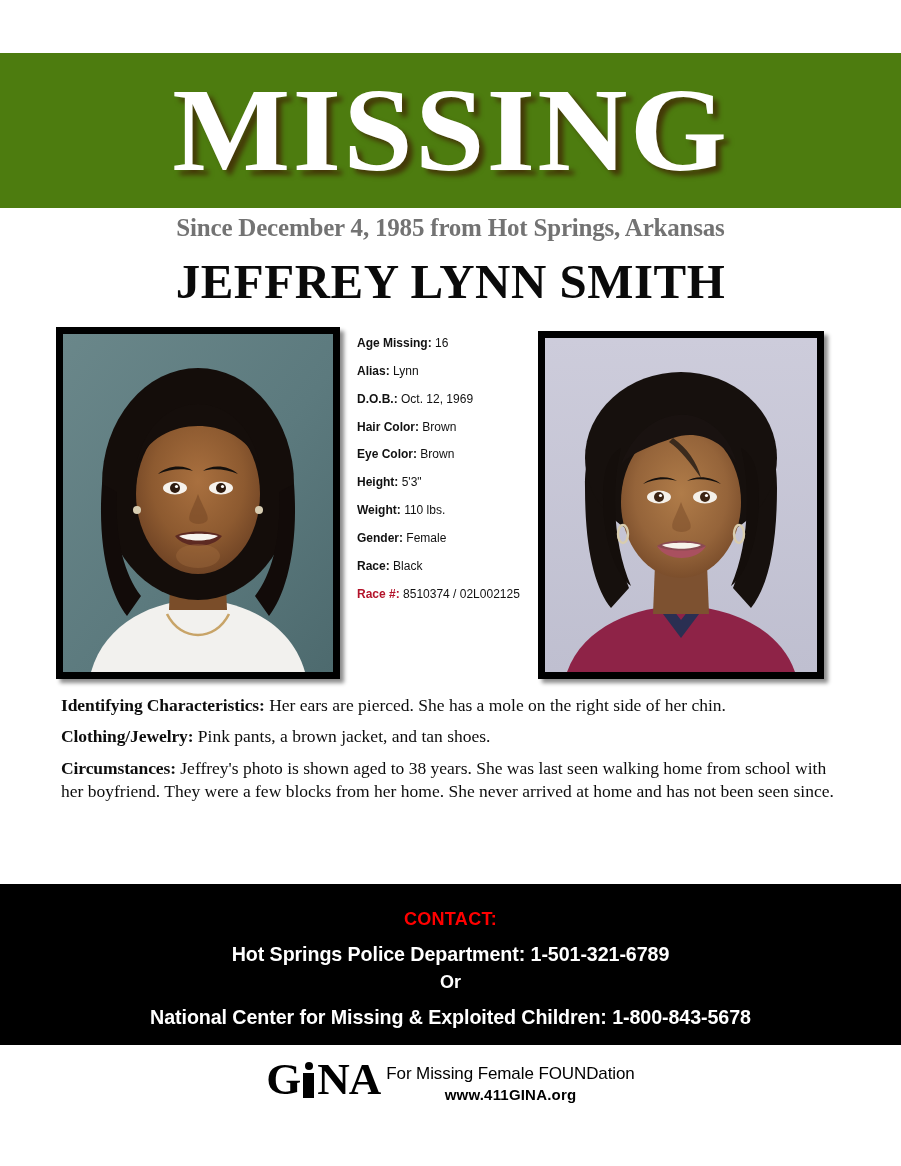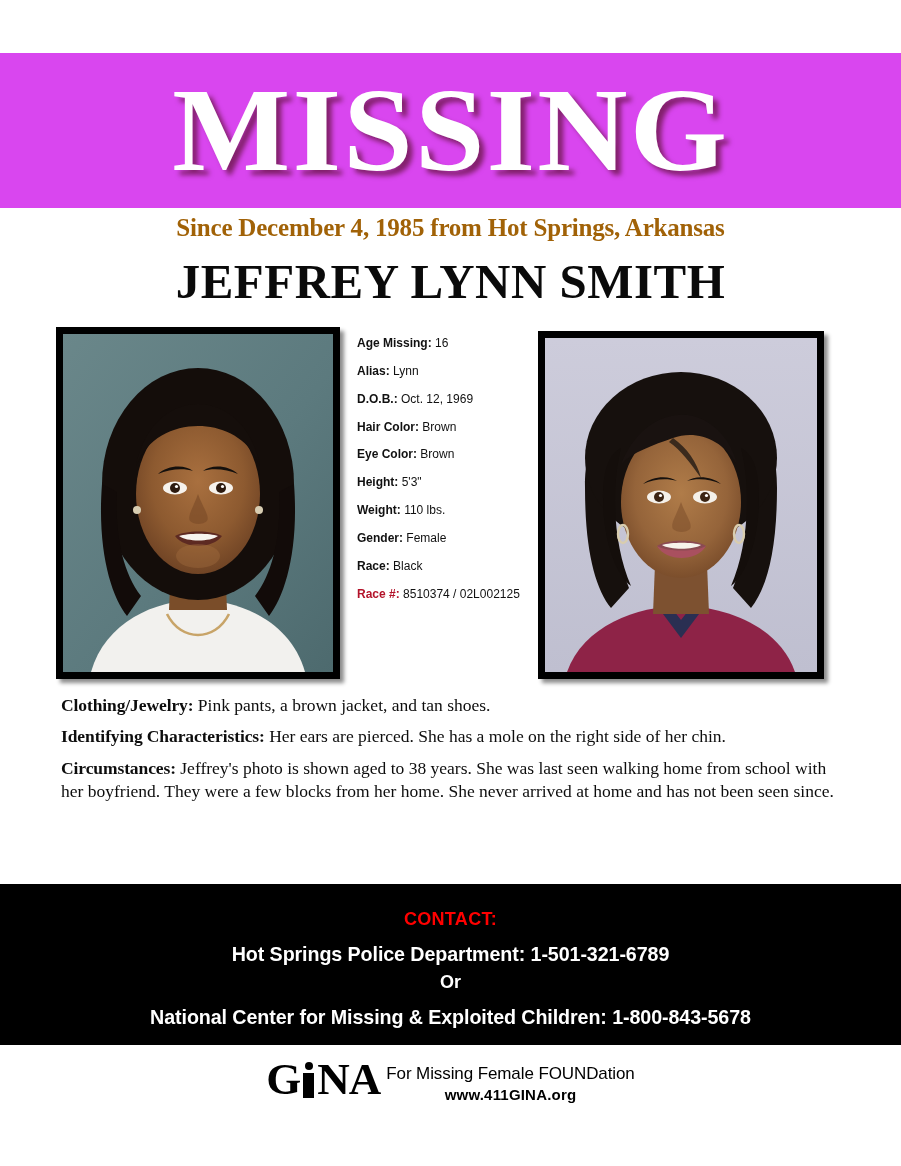--- a/index.html
+++ b/index.html
@@ -15,21 +15,21 @@
     overflow: hidden;
   }
 
   
   .banner {
     position: absolute;
     left: 0;
     top: 53px;
     width: 901px;
     height: 155px;
-    background: #d946ef;
+    background: #4d7c0f;
     display: flex;
     align-items: center;
     justify-content: center;
   }
   .banner-word {
     font-family: "Liberation Serif", serif;
     font-weight: bold;
     font-size: 118px;
     line-height: 1;
     color: #ffffff;
@@ -41,21 +41,21 @@
   
   .since-line {
     position: absolute;
     left: 0;
     top: 214px;
     width: 901px;
     text-align: center;
     font-family: "Liberation Serif", serif;
     font-weight: bold;
     font-size: 25px;
-    color: #a16207;
+    color: #737373;
     letter-spacing: -0.2px;
   }
   .person-name {
     position: absolute;
     left: 0;
     top: 256px;
     width: 901px;
     text-align: center;
     font-family: "Liberation Serif", serif;
     font-weight: bold;
@@ -361,26 +361,26 @@
     <span class="val">Black</span>
   </div>
   <div class="field case-field">
     <span class="lbl">Race #:</span>
     <span class="val">8510374 / 02L002125</span>
   </div>
 </div>
 
 <div class="descriptions">
   <div class="desc-block">
+    <span class="dlbl">Identifying Characteristics:</span>
+    <span>Her ears are pierced. She has a mole on the right side of her chin.</span>
+  </div>
+  <div class="desc-block">
     <span class="dlbl">Clothing/Jewelry:</span>
     <span>Pink pants, a brown jacket, and tan shoes.</span>
-  </div>
-  <div class="desc-block">
-    <span class="dlbl">Identifying Characteristics:</span>
-    <span>Her ears are pierced. She has a mole on the right side of her chin.</span>
   </div>
   <div class="desc-block">
     <span class="dlbl">Circumstances:</span>
     <span>Jeffrey's photo is shown aged to 38 years.  She was last seen walking home from school with her boyfriend. They were a few blocks from her home. She never arrived at home and has not been seen since.</span>
   </div>
 </div>
 
 <div class="contact-block">
   <div class="contact-title">CONTACT:</div>
   <div class="contact-line">Hot Springs Police Department: 1-501-321-6789</div>

